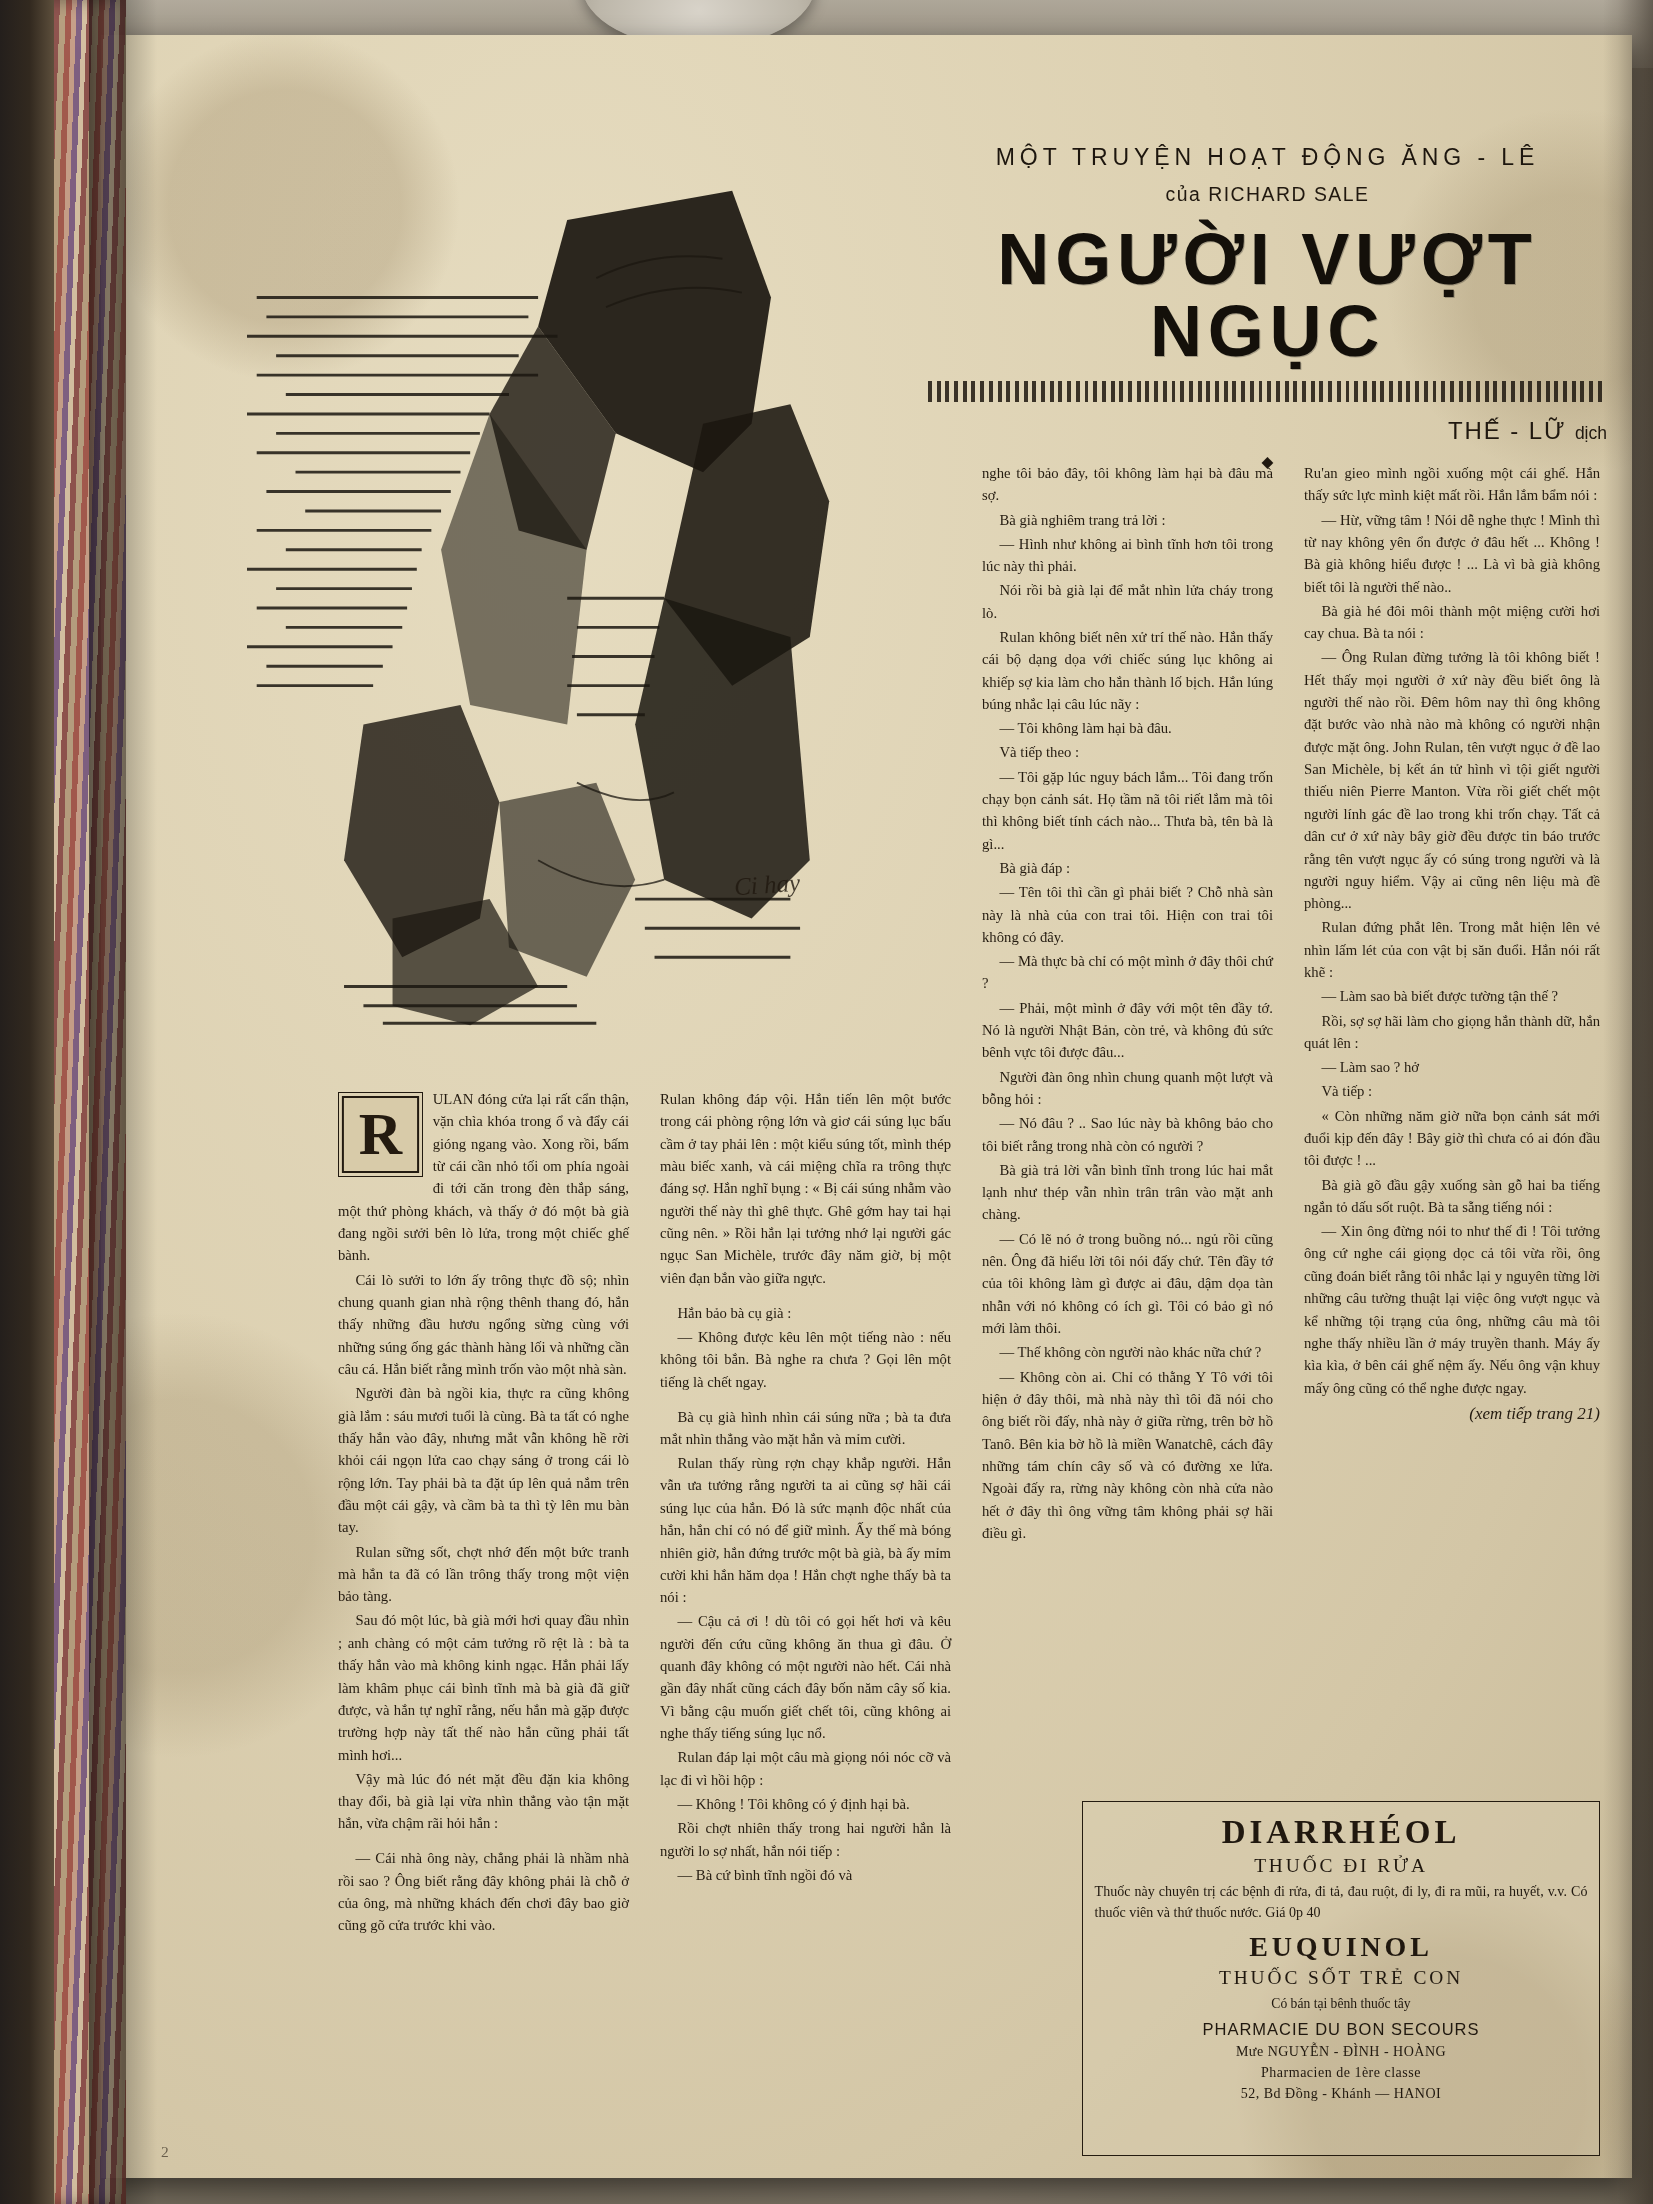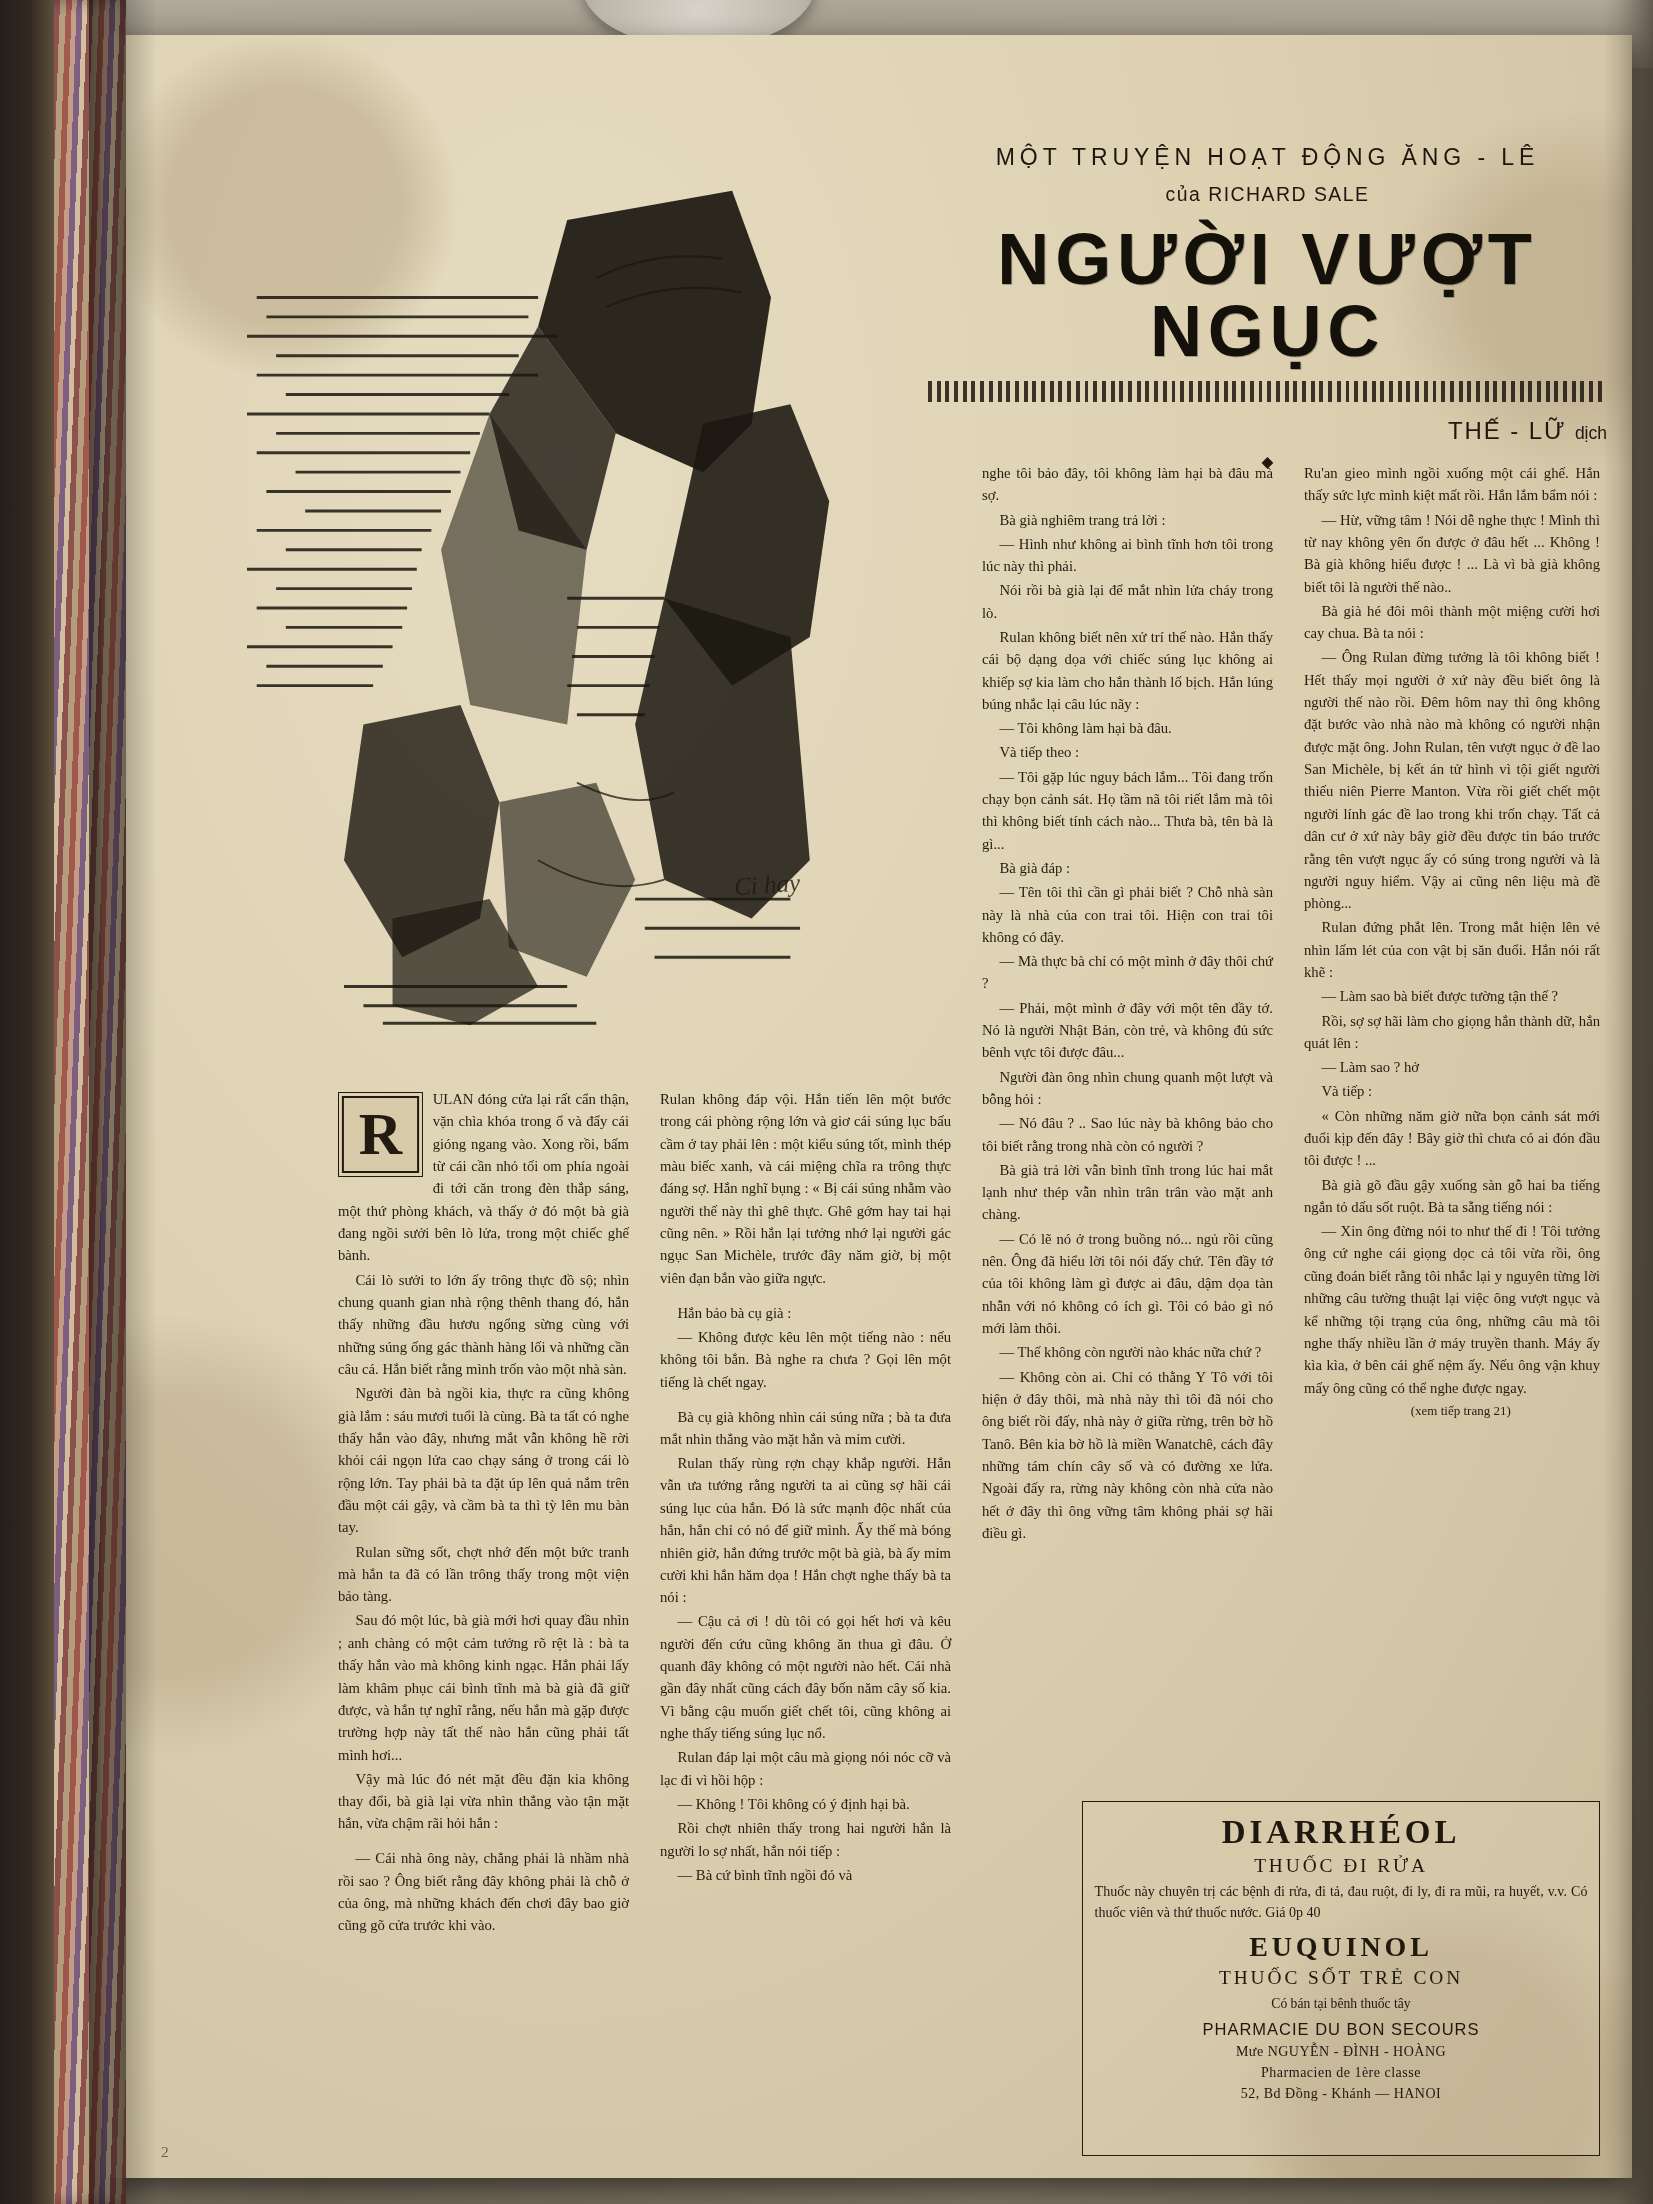--- a/index.html
+++ b/index.html
@@ -182,22 +182,23 @@
     background: #d8cba9;
     font-family: "Liberation Serif", serif;
     font-size: 60px;
     font-weight: bold;
     line-height: 82px;
     text-align: center;
     text-indent: 0;
   }
 
   .contnote {
-    text-align: center;
-    font-size: 13px;
+    text-align: right;
+    font-style: italic;
+    font-size: 17px;
     margin-top: 9.7px;
     text-indent: 0;
   }
 
   
   #ad {
     position: absolute;
     left: 981px; top: 1766px;
     width: 518px; height: 355px;
     border: 1.9px solid #241b10;
@@ -346,21 +347,21 @@
       <p>Rulan sững sốt, chợt nhớ đến một bức tranh mà hắn ta đã có lần trông thấy trong một viện bảo tàng.</p>
       <p>Sau đó một lúc, bà già mới hơi quay đầu nhìn ; anh chàng có một cảm tưởng rõ rệt là : bà ta thấy hắn vào mà không kinh ngạc. Hắn phải lấy làm khâm phục cái bình tĩnh mà bà già đã giữ được, và hắn tự nghĩ rằng, nếu hắn mà gặp được trường hợp này tất thế nào hắn cũng phải tất mình hơi...</p>
       <p>Vậy mà lúc đó nét mặt đều đặn kia không thay đổi, bà già lại vừa nhìn thẳng vào tận mặt hắn, vừa chậm rãi hỏi hắn :</p>
       <p class="gap">— Cái nhà ông này, chẳng phải là nhầm nhà rồi sao ? Ông biết rằng đây không phải là chỗ ở của ông, mà những khách đến chơi đây bao giờ cũng gõ cửa trước khi vào.</p>
     </div>
 
     <div class="col" id="col2">
       <p class="noind">Rulan không đáp vội. Hắn tiến lên một bước trong cái phòng rộng lớn và giơ cái súng lục bấu cầm ở tay phải lên : một kiểu súng tốt, mình thép màu biếc xanh, và cái miệng chĩa ra trông thực đáng sợ. Hắn nghĩ bụng : « Bị cái súng nhằm vào người thế này thì ghê thực. Ghê gớm hay tai hại cũng nên. » Rồi hắn lại tưởng nhớ lại người gác ngục San Michèle, trước đây năm giờ, bị một viên đạn bắn vào giữa ngực.</p>
       <p class="gap">Hắn bảo bà cụ già :</p>
       <p>— Không được kêu lên một tiếng nào : nếu không tôi bắn. Bà nghe ra chưa ? Gọi lên một tiếng là chết ngay.</p>
-      <p class="gap">Bà cụ già không nhìn cái súng nữa ; bà ta đưa mắt nhìn thẳng vào mặt hắn và mỉm cười.</p>
+      <p class="gap">Bà cụ già hình nhìn cái súng nữa ; bà ta đưa mắt nhìn thẳng vào mặt hắn và mỉm cười.</p>
       <p>Rulan thấy rùng rợn chạy khắp người. Hắn vẫn ưa tưởng rằng người ta ai cũng sợ hãi cái súng lục của hắn. Đó là sức mạnh độc nhất của hắn, hắn chỉ có nó để giữ mình. Ấy thế mà bóng nhiên giờ, hắn đứng trước một bà già, bà ấy mỉm cười khi hắn hăm dọa ! Hắn chợt nghe thấy bà ta nói :</p>
       <p>— Cậu cả ơi ! dù tôi có gọi hết hơi và kêu người đến cứu cũng không ăn thua gì đâu. Ở quanh đây không có một người nào hết. Cái nhà gần đây nhất cũng cách đây bốn năm cây số kia. Vì bằng cậu muốn giết chết tôi, cũng không ai nghe thấy tiếng súng lục nổ.</p>
       <p>Rulan đáp lại một câu mà giọng nói nóc cỡ và lạc đi vì hồi hộp :</p>
       <p>— Không ! Tôi không có ý định hại bà.</p>
       <p>Rồi chợt nhiên thấy trong hai người hắn là người lo sợ nhất, hắn nói tiếp :</p>
       <p>— Bà cứ bình tĩnh ngồi đó và</p>
     </div>
 
     <div class="col" id="col3">
       <p class="noind">nghe tôi bảo đây, tôi không làm hại bà đâu mà sợ.</p>

